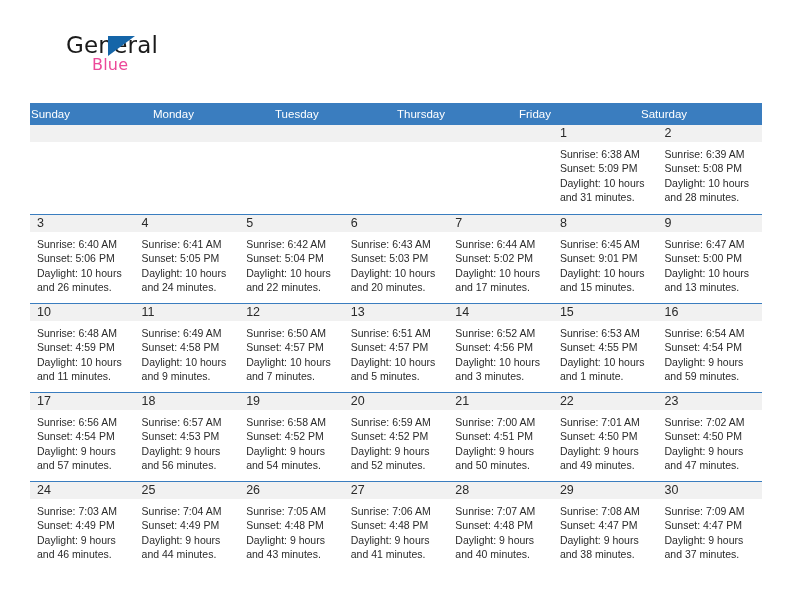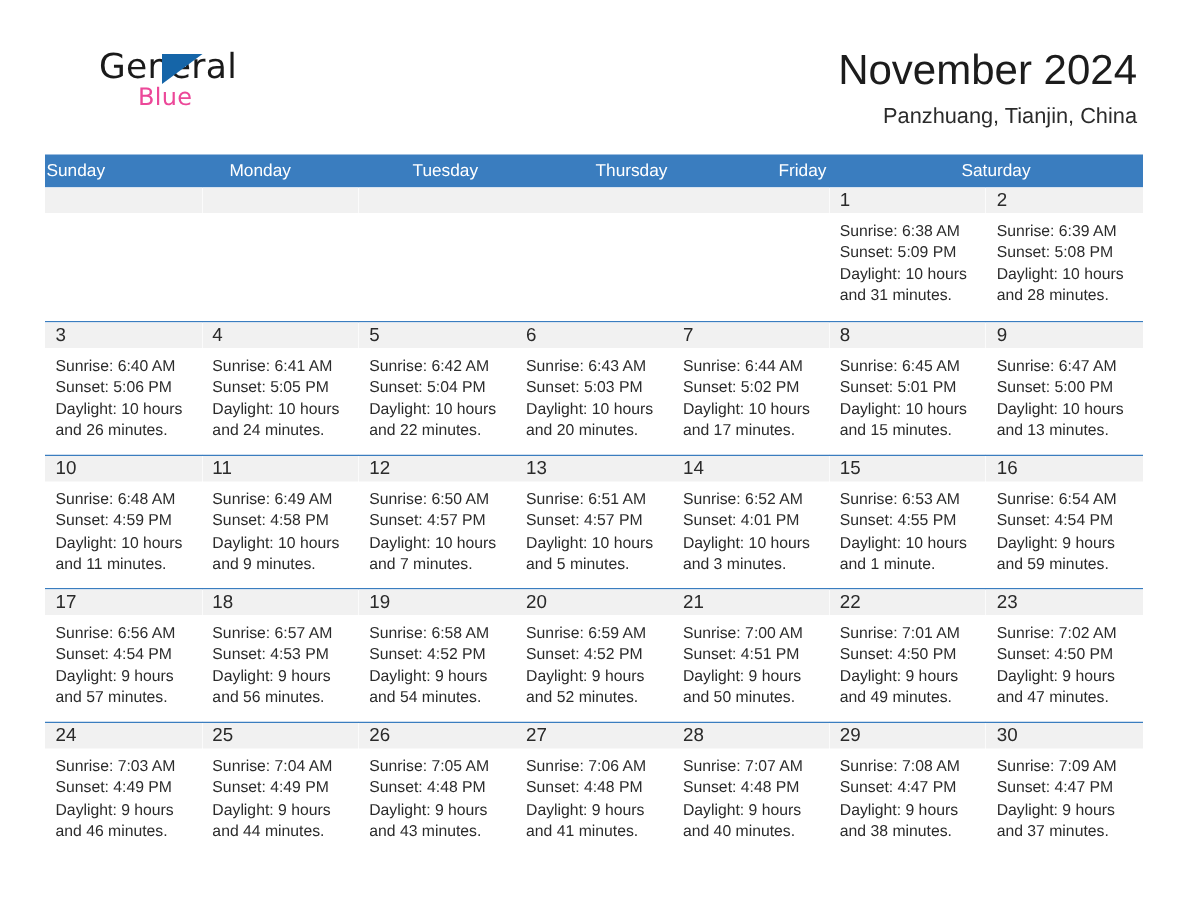--- a/index.html
+++ b/index.html
@@ -167,24 +167,20 @@
 <div class="page">
 
   <div class="header">
 
     <div class="brand">
       <div class="brand-general">General</div>
       <div class="brand-triangle"></div>
       <div class="brand-blue">Blue</div>
     </div>
 
-    <div class="title-block">
-      <div class="cal-title">November 2024</div>
-      <div class="cal-subtitle">Panzhuang, Tianjin, China</div>
-    </div>
 
   </div>
 
   <div class="calendar">
     <div class="weekdays" id="weekday-row">
         <div class="weekday">Sunday</div>
         <div class="weekday">Monday</div>
         <div class="weekday">Tuesday</div>
         <div class="weekday">Thursday</div>
         <div class="weekday">Friday</div>
@@ -300,21 +296,21 @@
               <div class="day-line">Daylight: 10 hours</div>
               <div class="day-line">and 17 minutes.</div>
             </div>
           </div>
           <div class="day">
             <div class="day-band">
               <div class="day-num">8</div>
             </div>
             <div class="day-body">
               <div class="day-line">Sunrise: 6:45 AM</div>
-              <div class="day-line">Sunset: 5:01 PM</div>
+              <div class="day-line">Sunset: 9:01 PM</div>
               <div class="day-line">Daylight: 10 hours</div>
               <div class="day-line">and 15 minutes.</div>
             </div>
           </div>
           <div class="day">
             <div class="day-band">
               <div class="day-num">9</div>
             </div>
             <div class="day-body">
               <div class="day-line">Sunrise: 6:47 AM</div>
@@ -368,21 +364,21 @@
               <div class="day-line">Daylight: 10 hours</div>
               <div class="day-line">and 5 minutes.</div>
             </div>
           </div>
           <div class="day">
             <div class="day-band">
               <div class="day-num">14</div>
             </div>
             <div class="day-body">
               <div class="day-line">Sunrise: 6:52 AM</div>
-              <div class="day-line">Sunset: 4:01 PM</div>
+              <div class="day-line">Sunset: 4:56 PM</div>
               <div class="day-line">Daylight: 10 hours</div>
               <div class="day-line">and 3 minutes.</div>
             </div>
           </div>
           <div class="day">
             <div class="day-band">
               <div class="day-num">15</div>
             </div>
             <div class="day-body">
               <div class="day-line">Sunrise: 6:53 AM</div>

